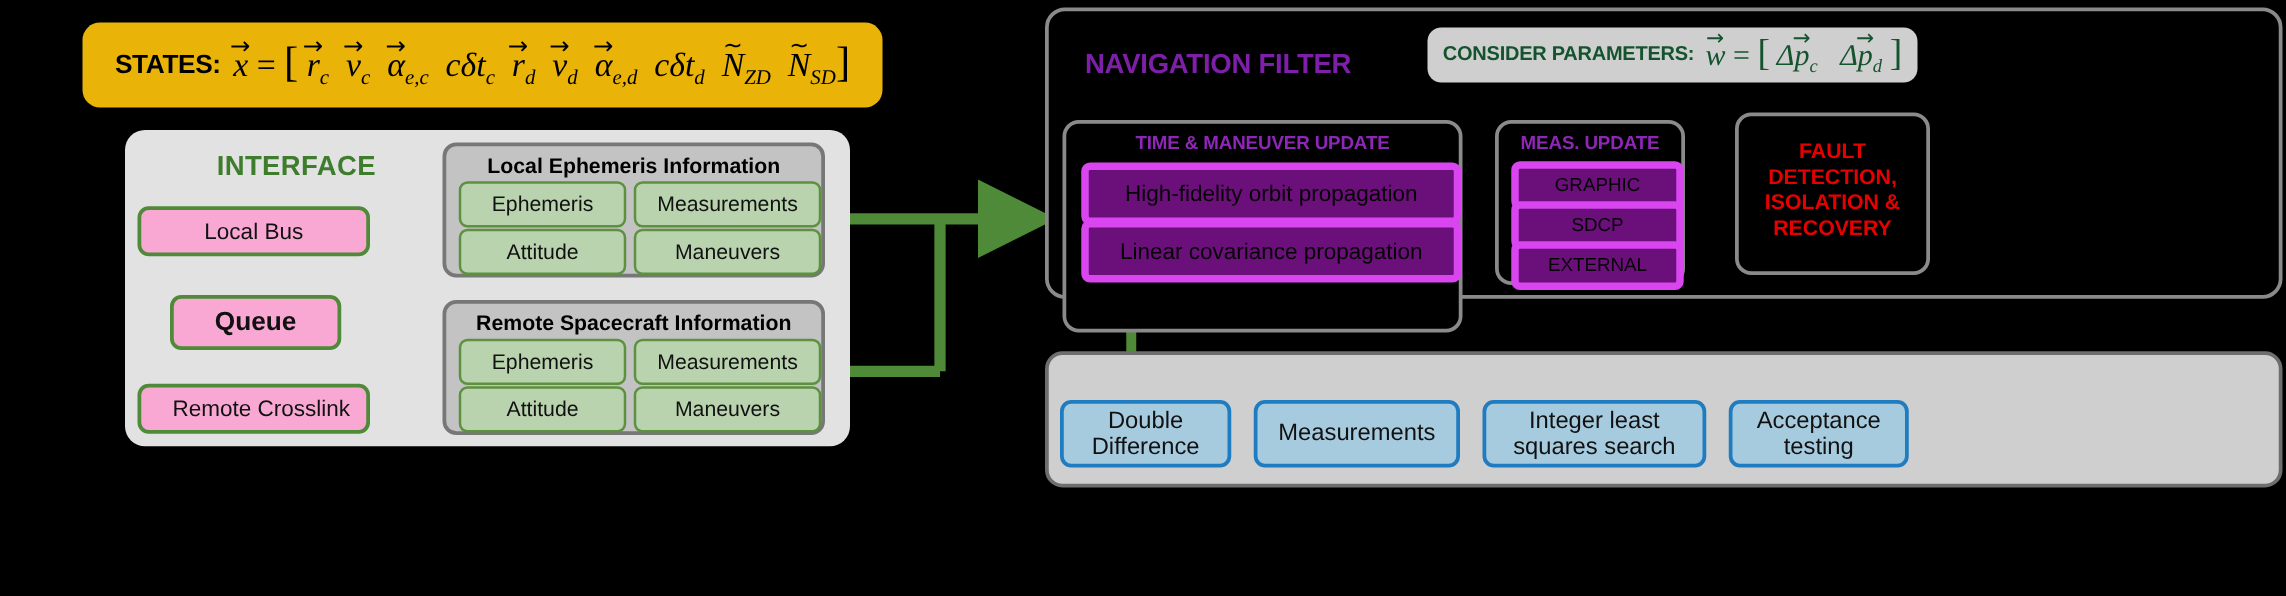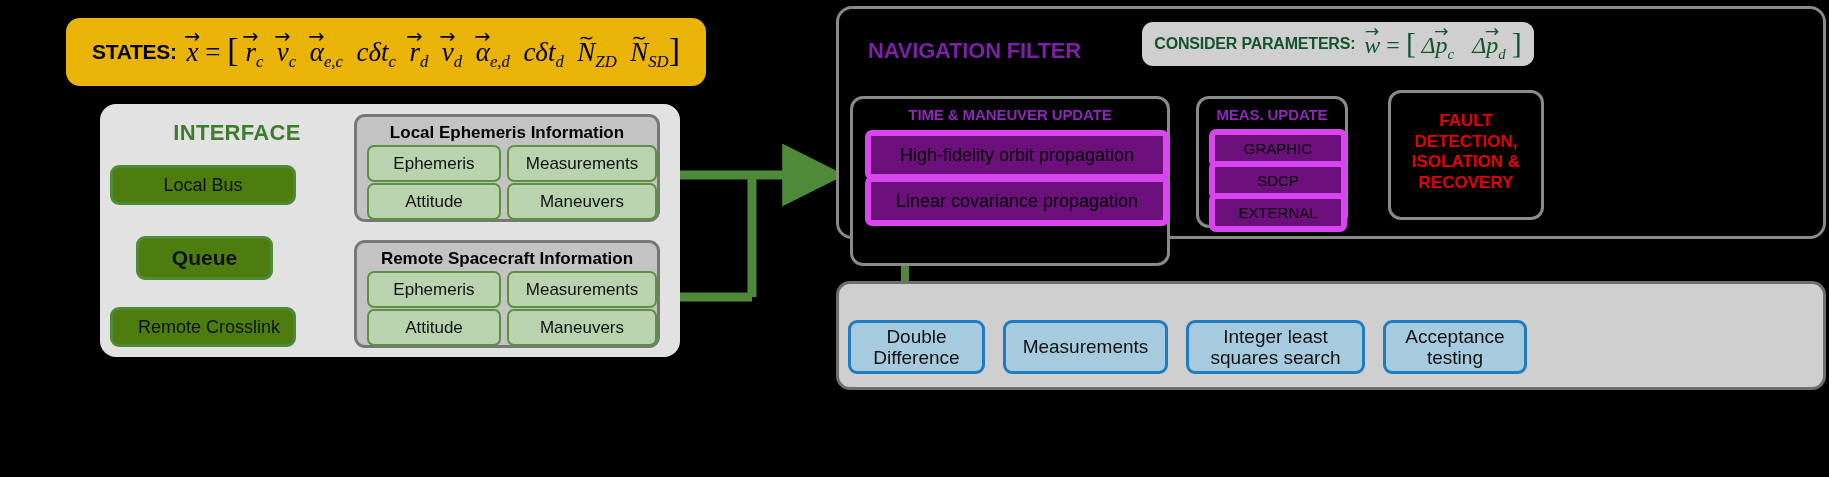--- a/index.html
+++ b/index.html
@@ -32,21 +32,21 @@
   
   #interface-panel{
     left:100px;top:104px;width:580px;height:253px;
     background:#e2e2e2;border-radius:16px;
   }
   #interface-title{
     left:132px;top:120px;width:210px;text-align:center;
     color:#3e7d2e;font-weight:bold;font-size:22px;letter-spacing:.3px;
   }
   .gbox{
-    background:#4d7c0f;border:3px solid #4e8a37;border-radius:9px;
+    background:#f9a8d4;border:3px solid #4e8a37;border-radius:9px;
     display:flex;align-items:center;justify-content:center;
     color:#111;font-size:18px;
   }
   #local-bus{left:110px;top:165px;width:186px;height:40px;}
   #queue{left:136px;top:236px;width:137px;height:44px;font-weight:bold;font-size:21px;}
   #remote-crosslink{left:110px;top:307px;width:186px;height:40px;padding-left:12px;}
 
   
   .scgroup{
     background:#c3c3c3;border:3px solid #777777;border-radius:11px;

